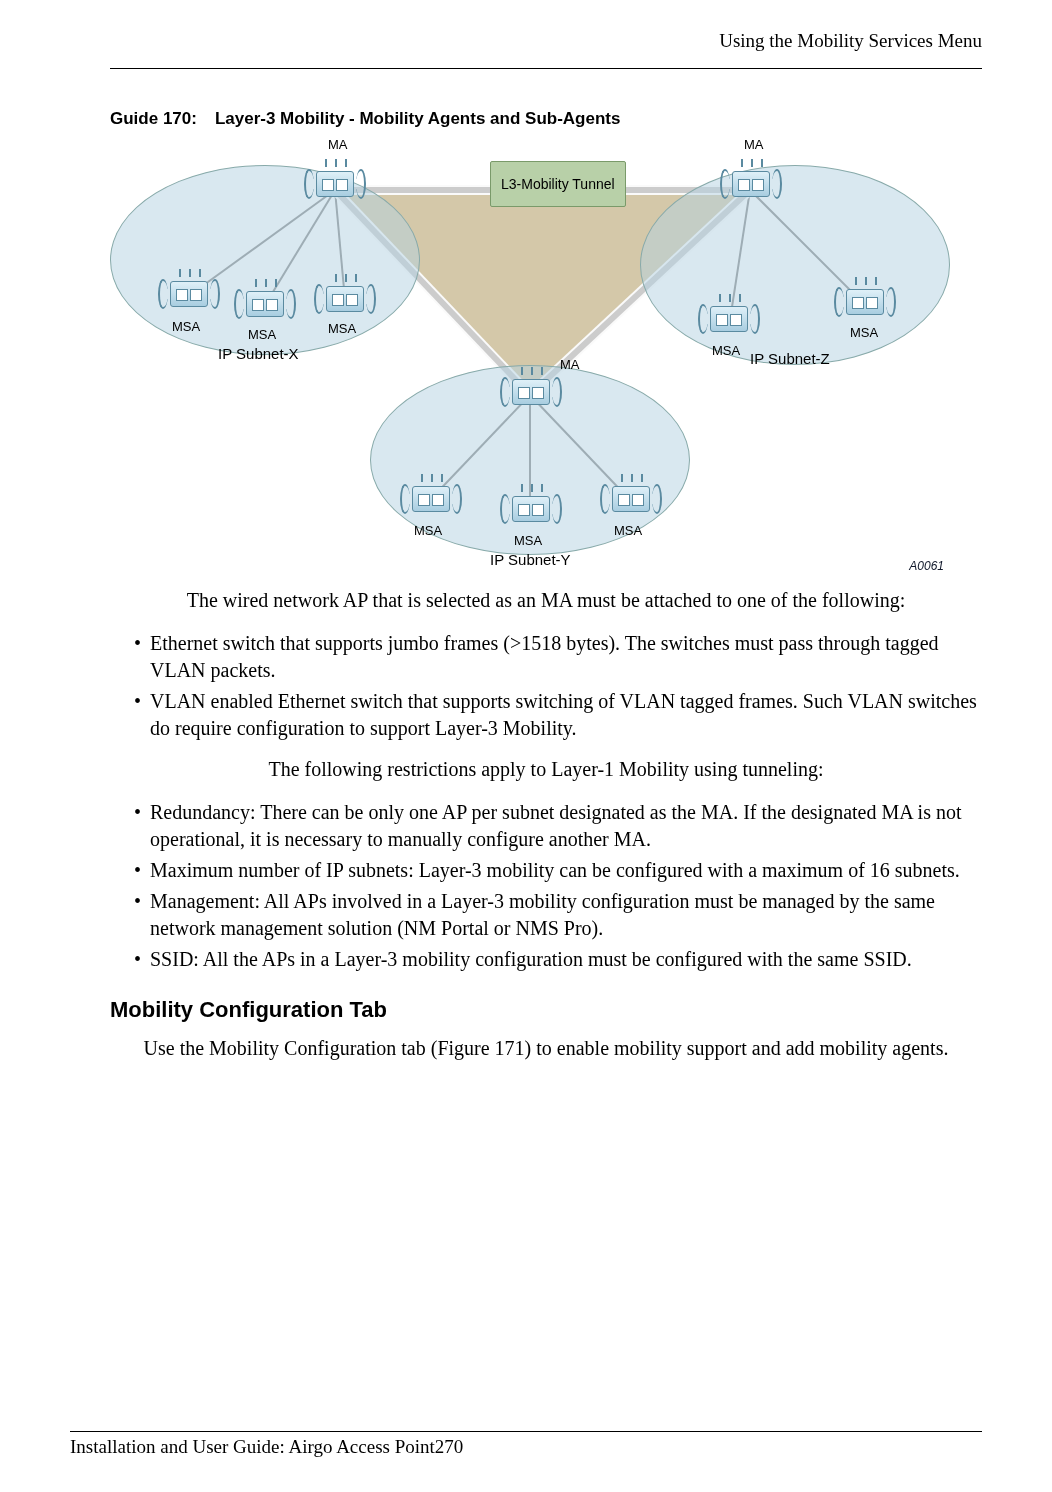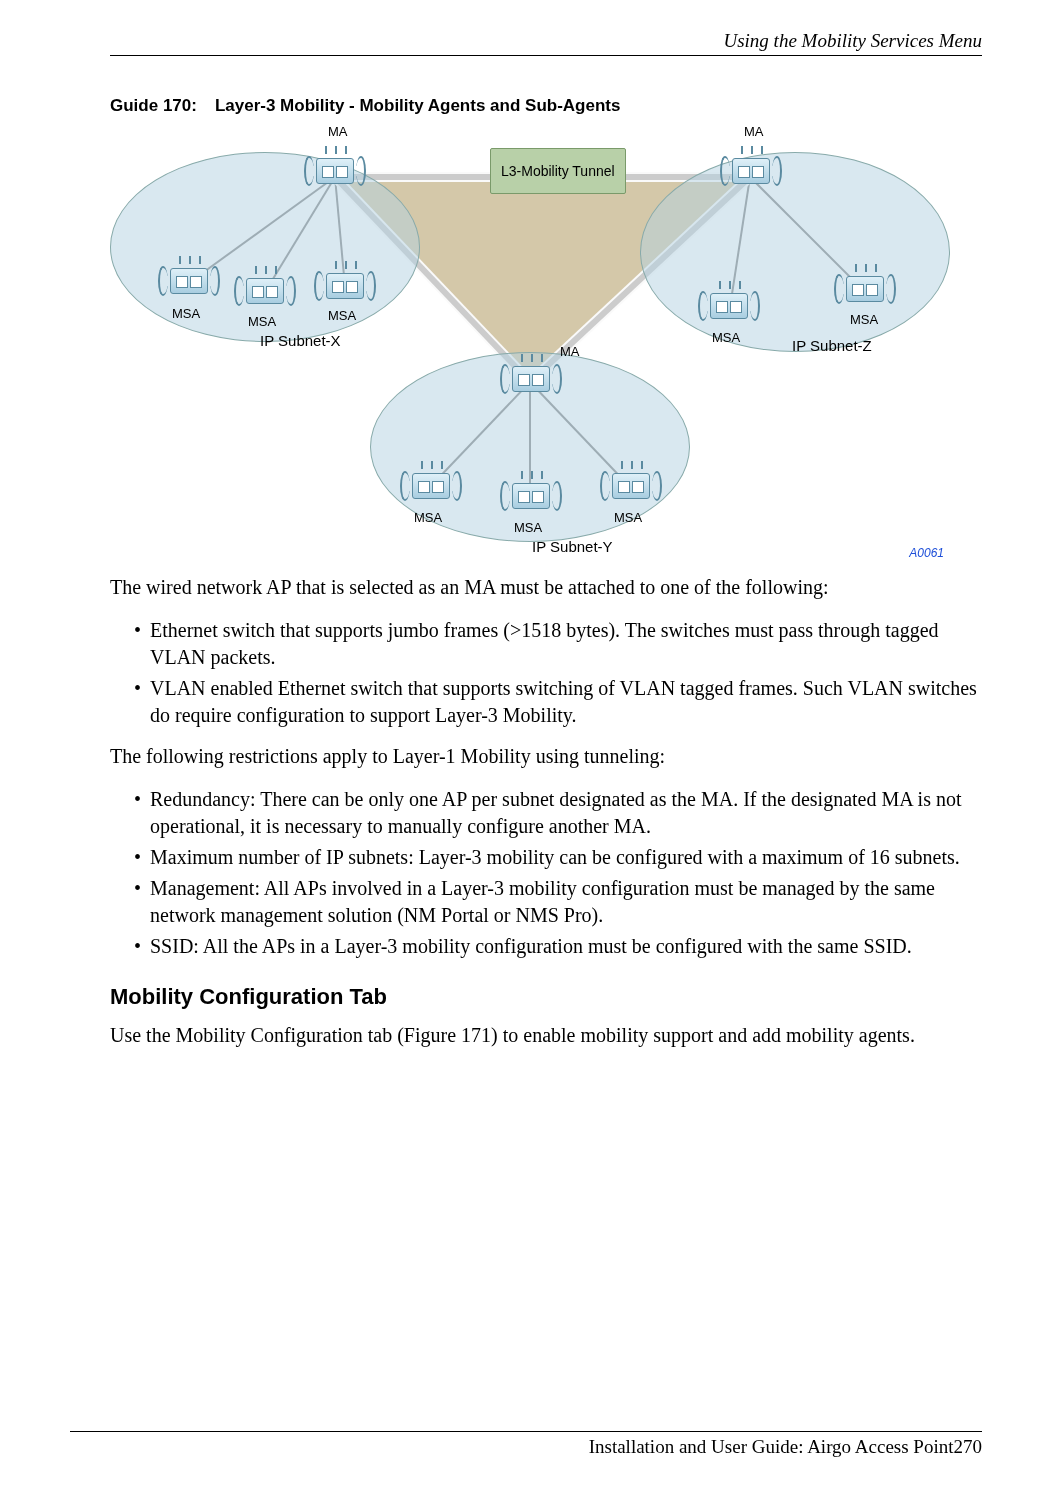--- a/index.html
+++ b/index.html
@@ -14,23 +14,22 @@
     position: relative;
   }
   .page {
     padding: 20px 70px 0 110px;
   }
   .running-head {
     text-align: right;
     font-size: 19px;
     padding-top: 10px;
     border-bottom: 1.5px solid #000;
-    padding-bottom: 3px;
+    padding-bottom: 16px;
     margin-bottom: 40px;
-    font-style: italic;
   }
   .figcaption {
     font-family: Arial, Helvetica, sans-serif;
     font-size: 17px;
     font-weight: bold;
     margin: 0 0 6px 0;
   }
   .figcaption .gap { display:inline-block; width:18px; }
   .figure-wrap {
     width: 100%;
@@ -73,51 +72,51 @@
   }
   .ap .waveL { left:-4px; border-right:none; }
   .ap .waveR { right:-4px; border-left:none; }
   .ap .ant { position:absolute; top:-6px; left:50%; width:2px; height:8px; background:#5a8aa0; }
   .ap .ant::before, .ap .ant::after {
     content:""; position:absolute; top:0; width:2px; height:8px; background:#5a8aa0;
   }
   .ap .ant::before { left:-10px; }
   .ap .ant::after  { left:10px; }
   .lbl { position:absolute; font-size:13px; text-align:center; white-space:nowrap; }
-  .lbl.sub { font-size:15px;margin-left:42px; }
-  .figimgid { position:absolute; right:6px; bottom:2px; font-style:italic; font-size:12px; color:#1d4ed8;}
+  .lbl.sub { font-size:15px; }
+  .figimgid { position:absolute; right:6px; bottom:2px; font-style:italic; font-size:12px; color:#0f172a;}
   svg.lines { position:absolute; left:0; top:0; width:100%; height:100%; pointer-events:none; }
   .tunnel-label-box {
     position:absolute;
     background:#b8d0a8;
     border:1px solid #7a9a6a;
     padding:14px 10px;
     border-radius:2px;
     font-size:14px;
     white-space:nowrap;
   }
 
-  p.body { font-size:20px; line-height:1.35; margin: 12px 0; }
+  p.body { font-size:20px; line-height:1.35; margin: 12px 0; text-align: center; }
   ul.bullets { margin: 16px 0 14px 0; padding-left: 36px; }
   ul.bullets li { font-size:20px; line-height:1.35; margin: 4px 0; padding-left:4px;}
   ul.bullets li::marker { content: "• "; }
   h2.section {
     font-family: Arial, Helvetica, sans-serif;
     font-size: 22px;
     font-weight: bold;
     margin: 24px 0 6px 0;
   }
   .footer {
     position:absolute;
     left:70px; right:70px; bottom:34px;
     border-top:1.5px solid #000;
     padding-top:4px;
     font-size:19px;
     display:flex;
-    justify-content:flex-end;
+    justify-content:flex-start;
   }
 </style>
 </head>
 <body>
 
 <div class="page">
   <div class="running-head">Using the Mobility Services Menu</div>
 
   <div class="figcaption">
     <span>Guide 170:</span><span class="gap"></span><span>Layer-3 Mobility - Mobility Agents and Sub-Agents</span>

